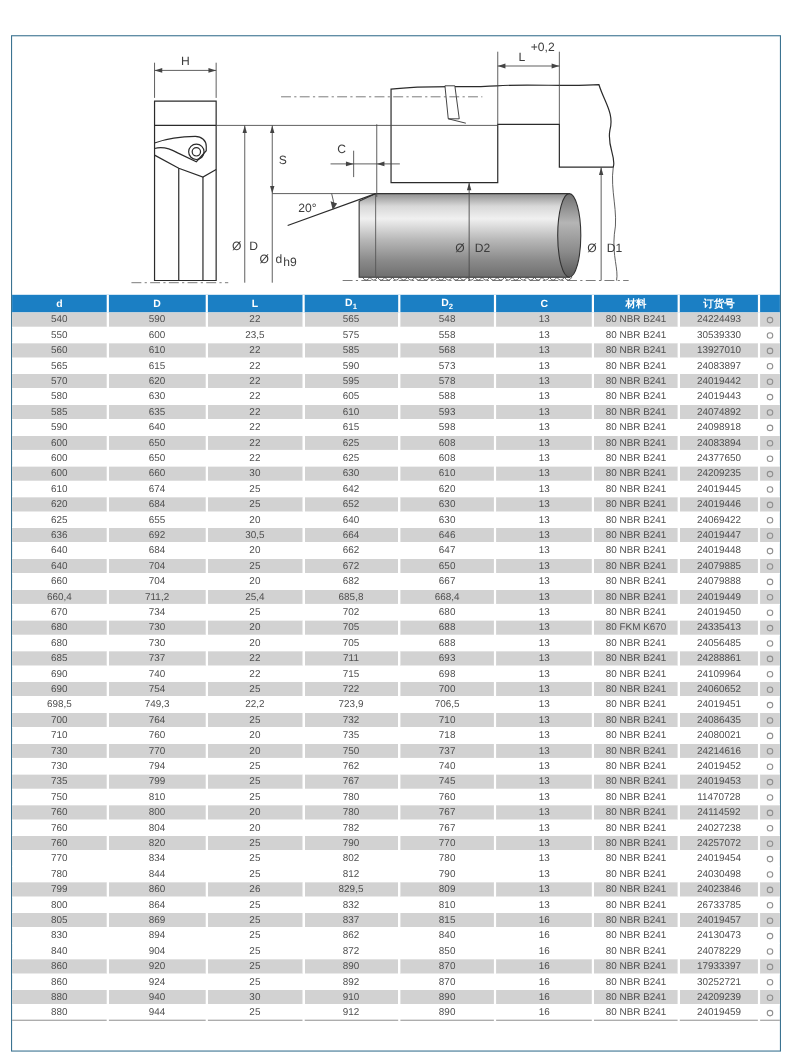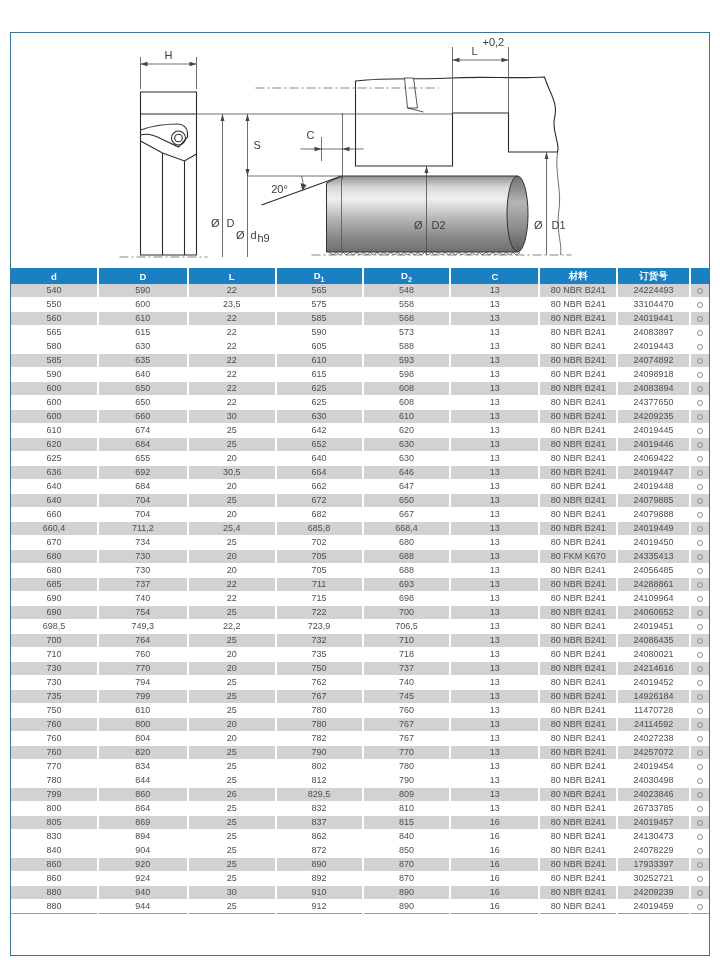--- a/index.html
+++ b/index.html
@@ -198,43 +198,54 @@
           <td><span class="ring"></span></td>
         </tr>
         <tr>
           <td>550</td>
           <td>600</td>
           <td>23,5</td>
           <td>575</td>
           <td>558</td>
           <td>13</td>
           <td>80 NBR B241</td>
-          <td>33104470</td>
+          <td>30539330</td>
           <td><span class="ring"></span></td>
         </tr>
         <tr class="alt">
           <td>560</td>
           <td>610</td>
           <td>22</td>
           <td>585</td>
           <td>568</td>
           <td>13</td>
           <td>80 NBR B241</td>
-          <td>24019441</td>
+          <td>13927010</td>
           <td><span class="ring"></span></td>
         </tr>
         <tr>
           <td>565</td>
           <td>615</td>
           <td>22</td>
           <td>590</td>
           <td>573</td>
           <td>13</td>
           <td>80 NBR B241</td>
           <td>24083897</td>
+          <td><span class="ring"></span></td>
+        </tr>
+        <tr class="alt">
+          <td>570</td>
+          <td>620</td>
+          <td>22</td>
+          <td>595</td>
+          <td>578</td>
+          <td>13</td>
+          <td>80 NBR B241</td>
+          <td>24019442</td>
           <td><span class="ring"></span></td>
         </tr>
         <tr>
           <td>580</td>
           <td>630</td>
           <td>22</td>
           <td>605</td>
           <td>588</td>
           <td>13</td>
           <td>80 NBR B241</td>
@@ -506,21 +517,21 @@
           <td><span class="ring"></span></td>
         </tr>
         <tr class="alt">
           <td>735</td>
           <td>799</td>
           <td>25</td>
           <td>767</td>
           <td>745</td>
           <td>13</td>
           <td>80 NBR B241</td>
-          <td>14926184</td>
+          <td>24019453</td>
           <td><span class="ring"></span></td>
         </tr>
         <tr>
           <td>750</td>
           <td>810</td>
           <td>25</td>
           <td>780</td>
           <td>760</td>
           <td>13</td>
           <td>80 NBR B241</td>

